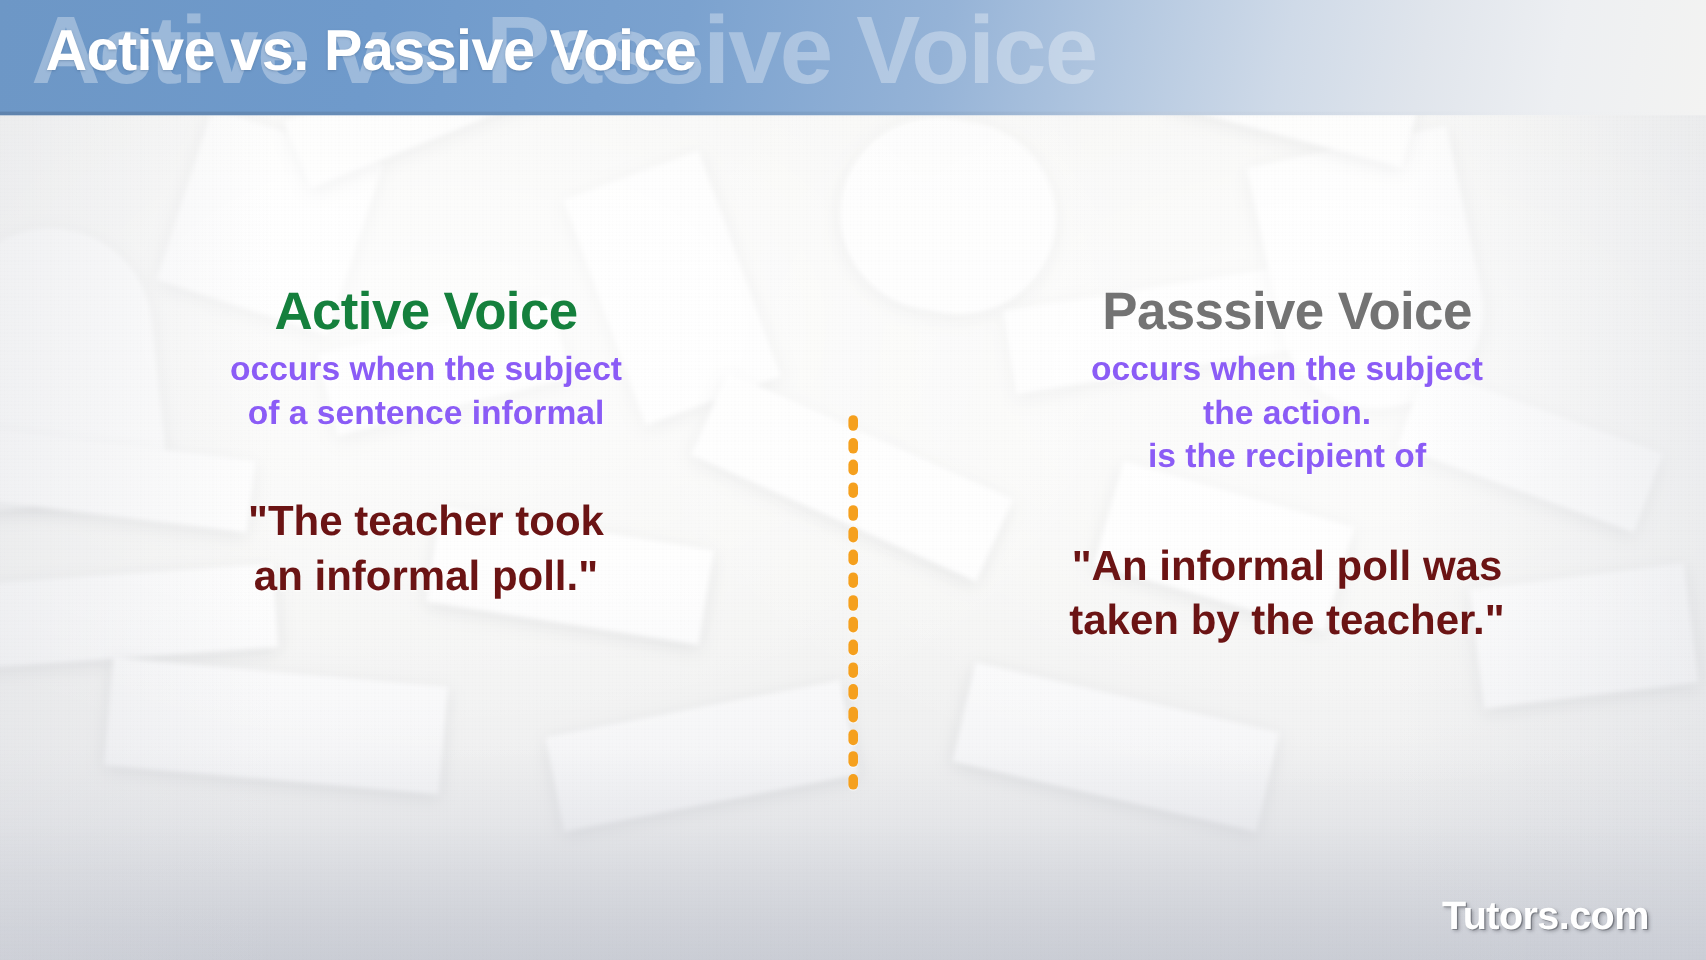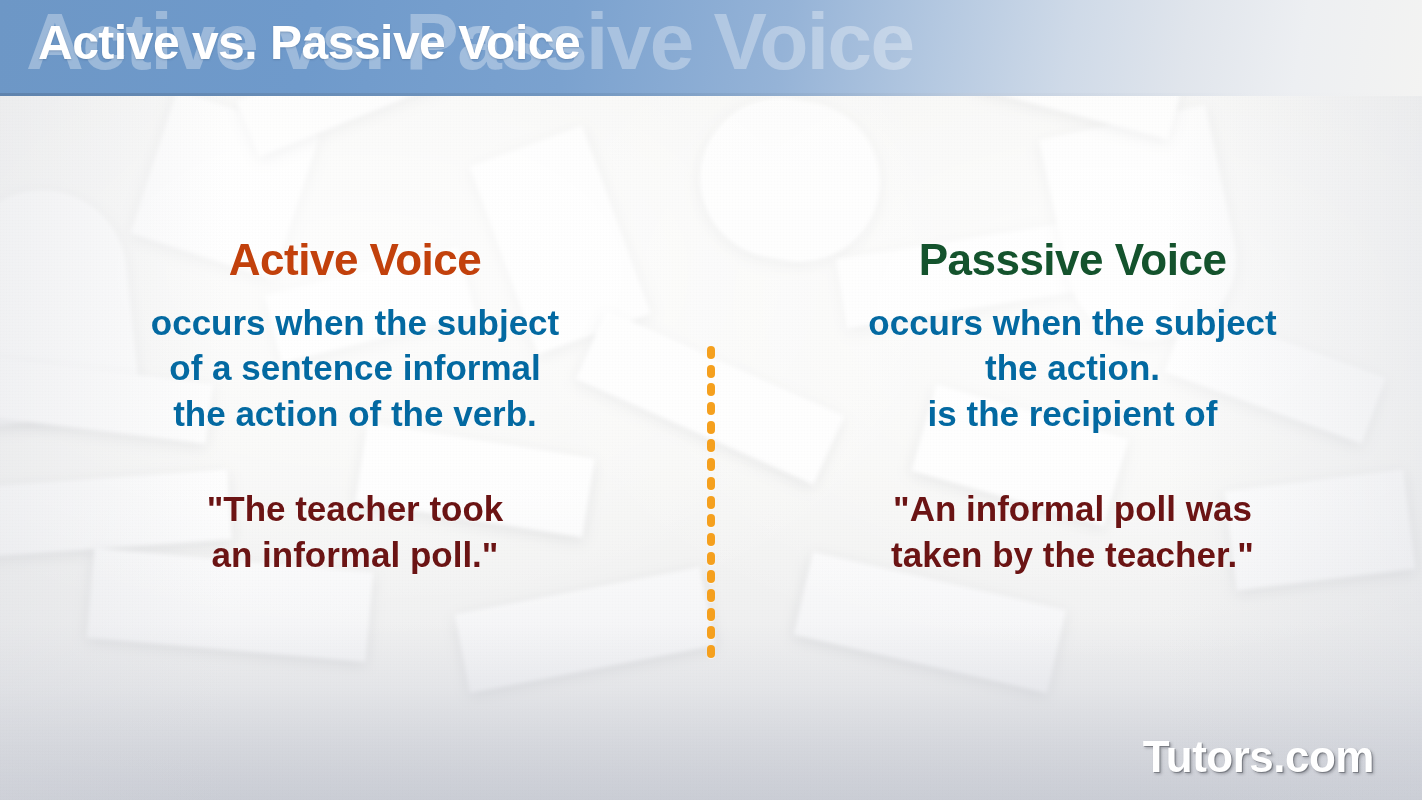--- a/index.html
+++ b/index.html
@@ -145,29 +145,29 @@
   .col-right { left: 775px; width: 595px; }
 
   .col-heading {
     font-size: 44px;
     font-weight: bold;
     letter-spacing: -0.5px;
     line-height: 1.08;
     margin: 0;
     text-shadow: 0 1px 1px rgba(255,255,255,0.55);
   }
-  .col-heading.active  { color: #c2410c; }
-  .col-heading.passive { color: #14532d; }
+  .col-heading.active  { color: #15803d; }
+  .col-heading.passive { color: #737373; }
 
   .col-definition {
-    margin: 16px 0 0 0;
-    font-size: 35px;
+    margin: 6px 0 0 0;
+    font-size: 28px;
     font-weight: bold;
     line-height: 1.30;
-    color: #0369a1;
+    color: #8b5cf6;
     text-shadow: 0 1px 1px rgba(255,255,255,0.50);
   }
   .col-example {
     margin: 50px 0 0 0;
     font-size: 35px;
     font-weight: bold;
     line-height: 1.30;
     color: #6b1414;
     text-shadow: 0 1px 1px rgba(255,255,255,0.50);
   }
@@ -192,21 +192,21 @@
     border-radius: 4px;
     background: #f5a01e;
     box-shadow: 0 1px 1px rgba(255,255,255,0.6);
   }
 
   
   .logo {
     position: absolute;
     right: 48px;
     bottom: 18px;
-    font-size: 44px;
+    font-size: 33px;
     font-weight: bold;
     letter-spacing: -0.5px;
     color: #ffffff;
     text-shadow:
        1px 1px 0 rgba(90,92,100,0.55),
        2px 2px 3px rgba(70,72,80,0.40);
   }
 </style>
 </head>
 <body>
@@ -246,21 +246,20 @@
   </div>
   <div class="header-underline"></div>
 
   <div class="columns">
 
     <div class="col col-left">
       <div class="col-heading active">Active Voice</div>
       <div class="col-definition">
         <span class="ln">occurs when the subject</span>
         <span class="ln">of a sentence informal</span>
-        <span class="ln">the action of the verb.</span>
       </div>
       <div class="col-example">
         <span class="ln">"The teacher took</span>
         <span class="ln">an informal poll."</span>
       </div>
     </div>
 
     <div class="divider">
       <span class="dot"></span>
       <span class="dot"></span>

